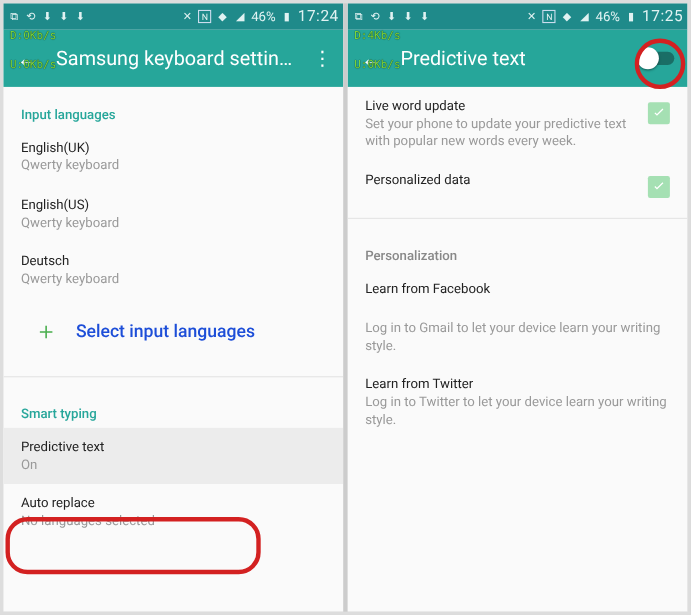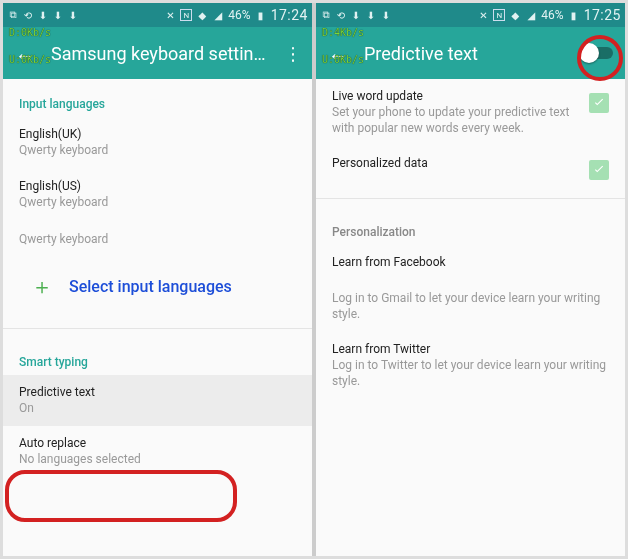--- a/index.html
+++ b/index.html
@@ -165,20 +165,21 @@
 
       <div class="item">
         <div class="primary">English(UK)</div>
         <div class="secondary">Qwerty keyboard</div>
       </div>
       <div class="item">
         <div class="primary">English(US)</div>
         <div class="secondary">Qwerty keyboard</div>
       </div>
       <div class="item">
+        <div class="primary">Deutsch</div>
         <div class="secondary">Qwerty keyboard</div>
       </div>
 
       <div class="add-row">
         <span class="plus">＋</span>
         <span class="lbl">Select input languages</span>
       </div>
 
       <div class="divider"></div>
       <div class="section-header">Smart typing</div>

